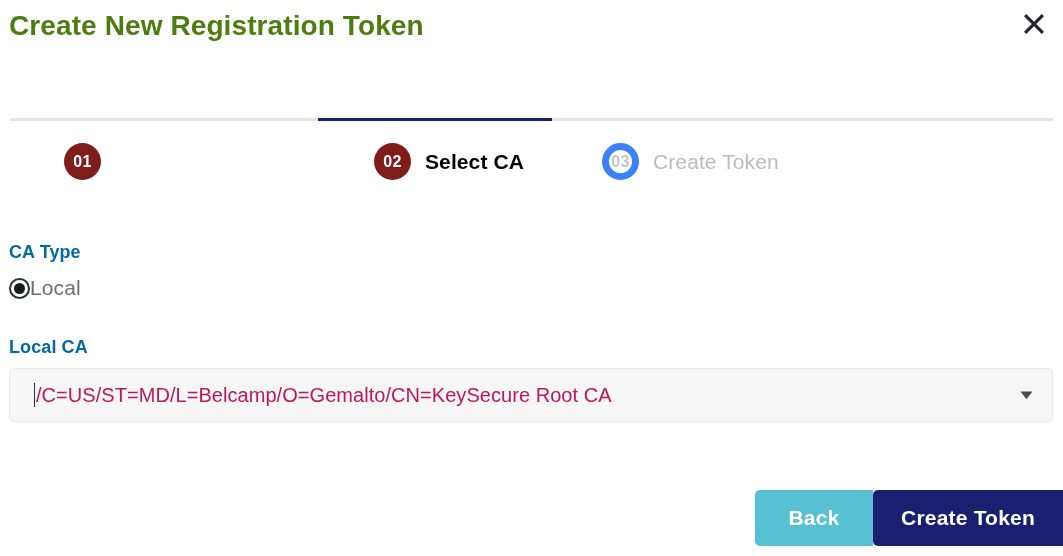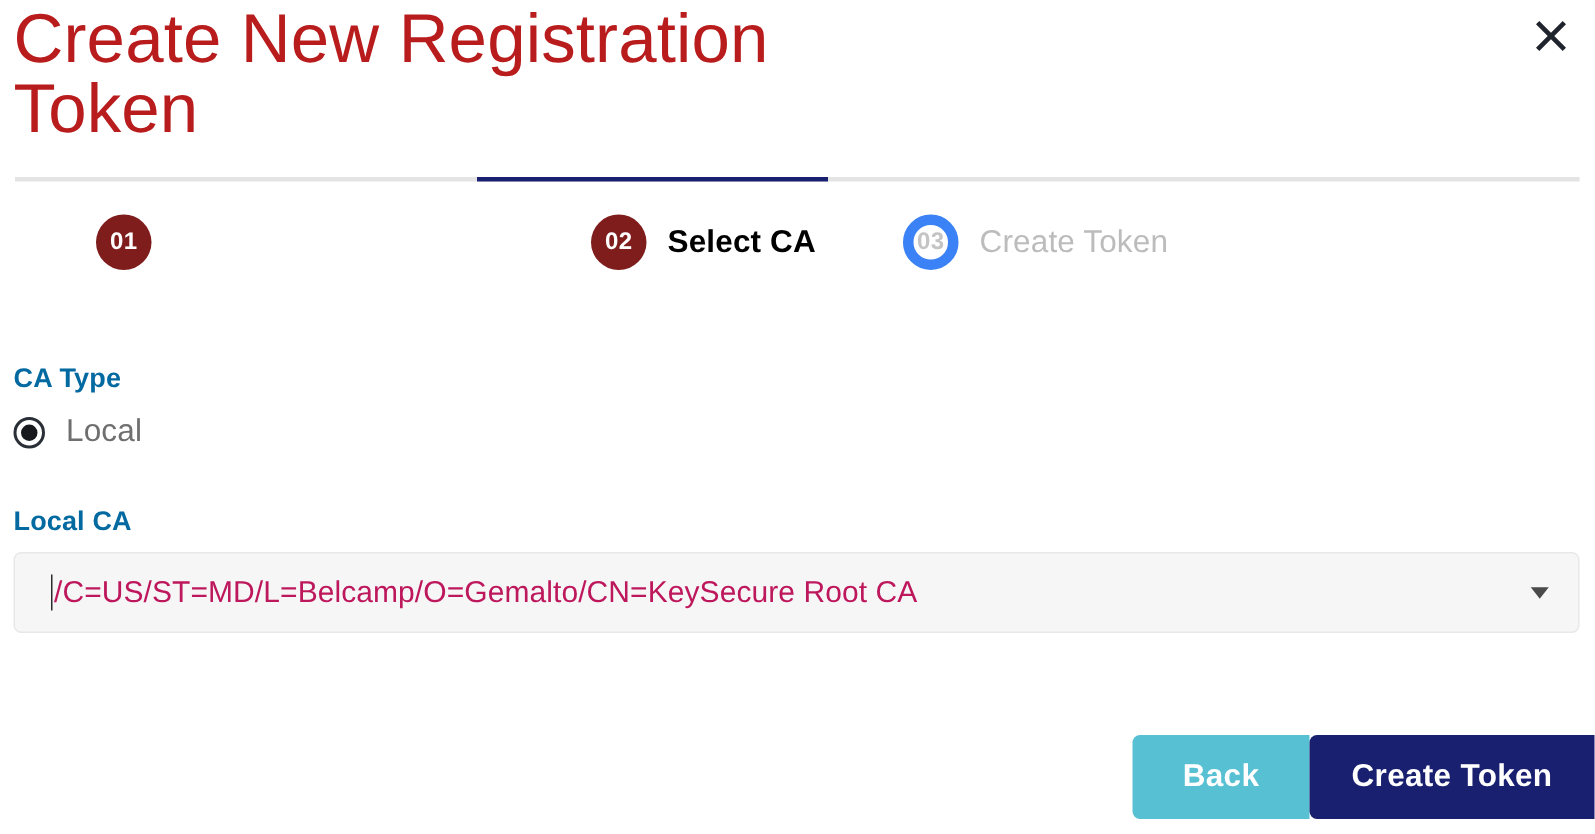--- a/index.html
+++ b/index.html
@@ -22,24 +22,24 @@
     position: absolute;
     left: 0; top: 0;
     width: 1063px;
     height: 112px;
   }
   .modal-title {
     position: absolute;
     left: 9px;
     top: 2px;
     width: 560px;
-    font-size: 46px;
+    font-size: 28px;
     line-height: 47px;
-    font-weight: 400;
-    color: #b91c1c;
+    font-weight: 700;
+    color: #4d7c0f;
     letter-spacing: 0.1px;
   }
   .close-icon {
     position: absolute;
     right: 12px;
     top: 7px;
     width: 34px;
     height: 34px;
     display: flex;
     align-items: center;
@@ -166,21 +166,20 @@
     border-radius: 50%;
     background: #18191d;
   }
   .radio-option.off .radio-mark {
     border: 2px solid #e3e3e3;
   }
   .radio-option.off .radio-mark::after {
     display: none;
   }
   .radio-label {
-    margin-left: 14px;
     font-size: 21px;
     color: #6f6f6f;
     letter-spacing: 0.1px;
   }
 
   .local-ca-label {
     position: absolute;
     left: 9px;
     top: 139px;
   }
@@ -273,21 +272,21 @@
 
 <div class="stepper">
   <div class="steps-row">
 
     <div class="step-underline" style="left:308px; width:234px;"></div>
 
     <div class="step" style="left:54px;">
       <div class="step-num">01</div>
     </div>
 
-    <div class="step active" style="left:384px;">
+    <div class="step active" style="left:364px;">
       <div class="step-num">02</div>
       <div class="step-label">Select CA</div>
     </div>
 
     <div class="step disabled" style="left:592px;">
       <div class="step-num">03</div>
       <div class="step-label">Create Token</div>
     </div>
 
   </div>

